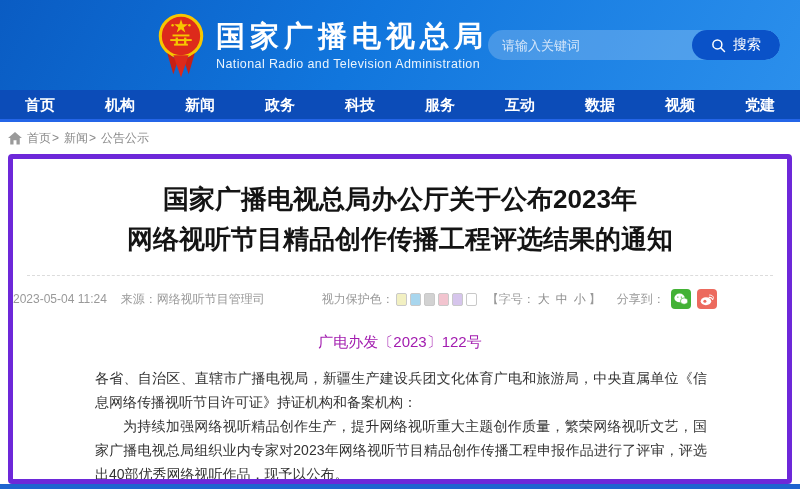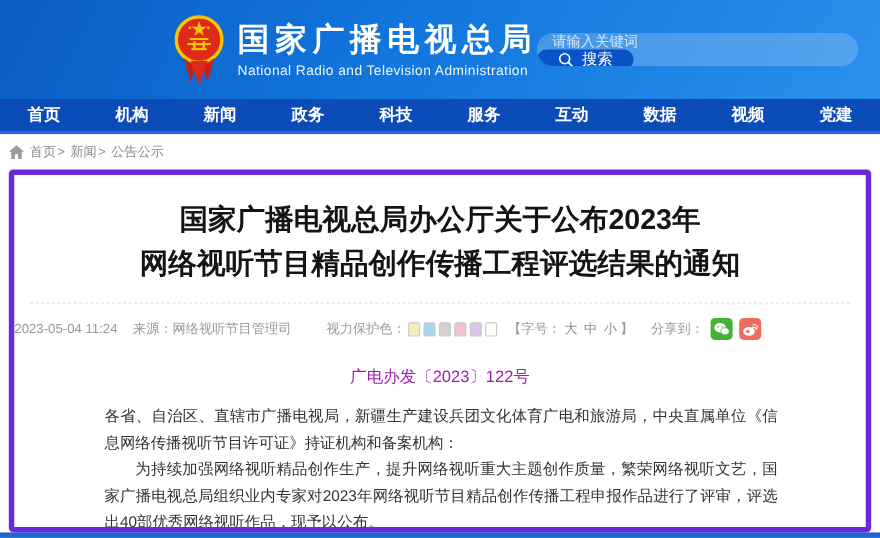--- a/index.html
+++ b/index.html
@@ -9,21 +9,21 @@
 
   
   .hdr { height:90px; flex:none; display:flex; align-items:center; justify-content:flex-end;
     padding:0 20px 0 10px; background:linear-gradient(118deg,#0a5cc3 0%,#1176dd 45%,#2b8fec 100%); }
   .brand { display:flex; align-items:center; }
   .emblem { width:46px; height:66px; margin:2px 12px 0 0; flex:none; }
   .brand-cn { color:#fff; font-size:29px; font-weight:bold; letter-spacing:5px; line-height:34px; }
   .brand-en { color:#eaf4fd; font-size:12.5px; letter-spacing:0.4px; margin-top:4px; }
 
   .search-pill { display:flex; align-items:stretch; width:292px; height:30px; border-radius:16px;
-    overflow:hidden; background:rgba(255,255,255,0.20);flex-direction:column; }
+    overflow:hidden; background:rgba(255,255,255,0.20); }
   .search-input { flex:1; background:transparent; border:none; outline:none; color:#fff;
     font-size:13px; padding:0 14px; }
   .search-input::placeholder { color:#d6e7fa; }
   .search-btn { width:88px; border:none; cursor:pointer; background:#0a52c8; color:#fff;
     font-size:14px; display:flex; align-items:center; justify-content:center; gap:7px;
     border-radius:16px; }
 
   
   .nav { height:32px; flex:none; display:flex; background:#0c4cb8; border-bottom:3px solid #2465e8; }
   .nav a { flex:1; color:#fff; font-size:15px; font-weight:bold; text-decoration:none;
@@ -38,21 +38,21 @@
 
   
   .box { flex:1; margin:0 8px; border:5px solid #6d28d9; border-radius:4px; background:#fff;
     overflow:hidden; padding:20px 0 0 0; }
   .art-title { text-align:center; color:#141414; font-size:26px; font-weight:bold; line-height:40px; }
   .dotted { border-bottom:1px dashed #dcdcdc; margin:16px 14px 0 14px; }
 
   .meta { display:flex; align-items:center; margin-top:13px;
     font-size:12px; color:#999; white-space:nowrap; }
   .meta .date { margin-right:14px; }
-  .meta .src { margin-right:32px; }
+  .meta .src { margin-right:57px; }
   .swatches { display:inline-flex; gap:3px; margin:0 10px 0 2px; }
   .sw { width:11px; height:13px; border:1px solid #c9c9c9; border-radius:2px; display:inline-block; cursor:pointer; }
   .fs-opt { color:#8c8c8c; text-decoration:none; margin:0 3px; }
   .share-lbl { margin-left:16px; }
   .share-ic { width:20px; height:20px; border-radius:4px; display:inline-flex; align-items:center;
     justify-content:center; margin-left:6px; cursor:pointer; }
 
   .doc-num { text-align:center; font-size:15px; color:#a21caf; margin-top:24px; }
 
   .body-text { padding:14px 80px 0 82px; font-size:14px; color:#333; line-height:24px; text-align:justify; }

